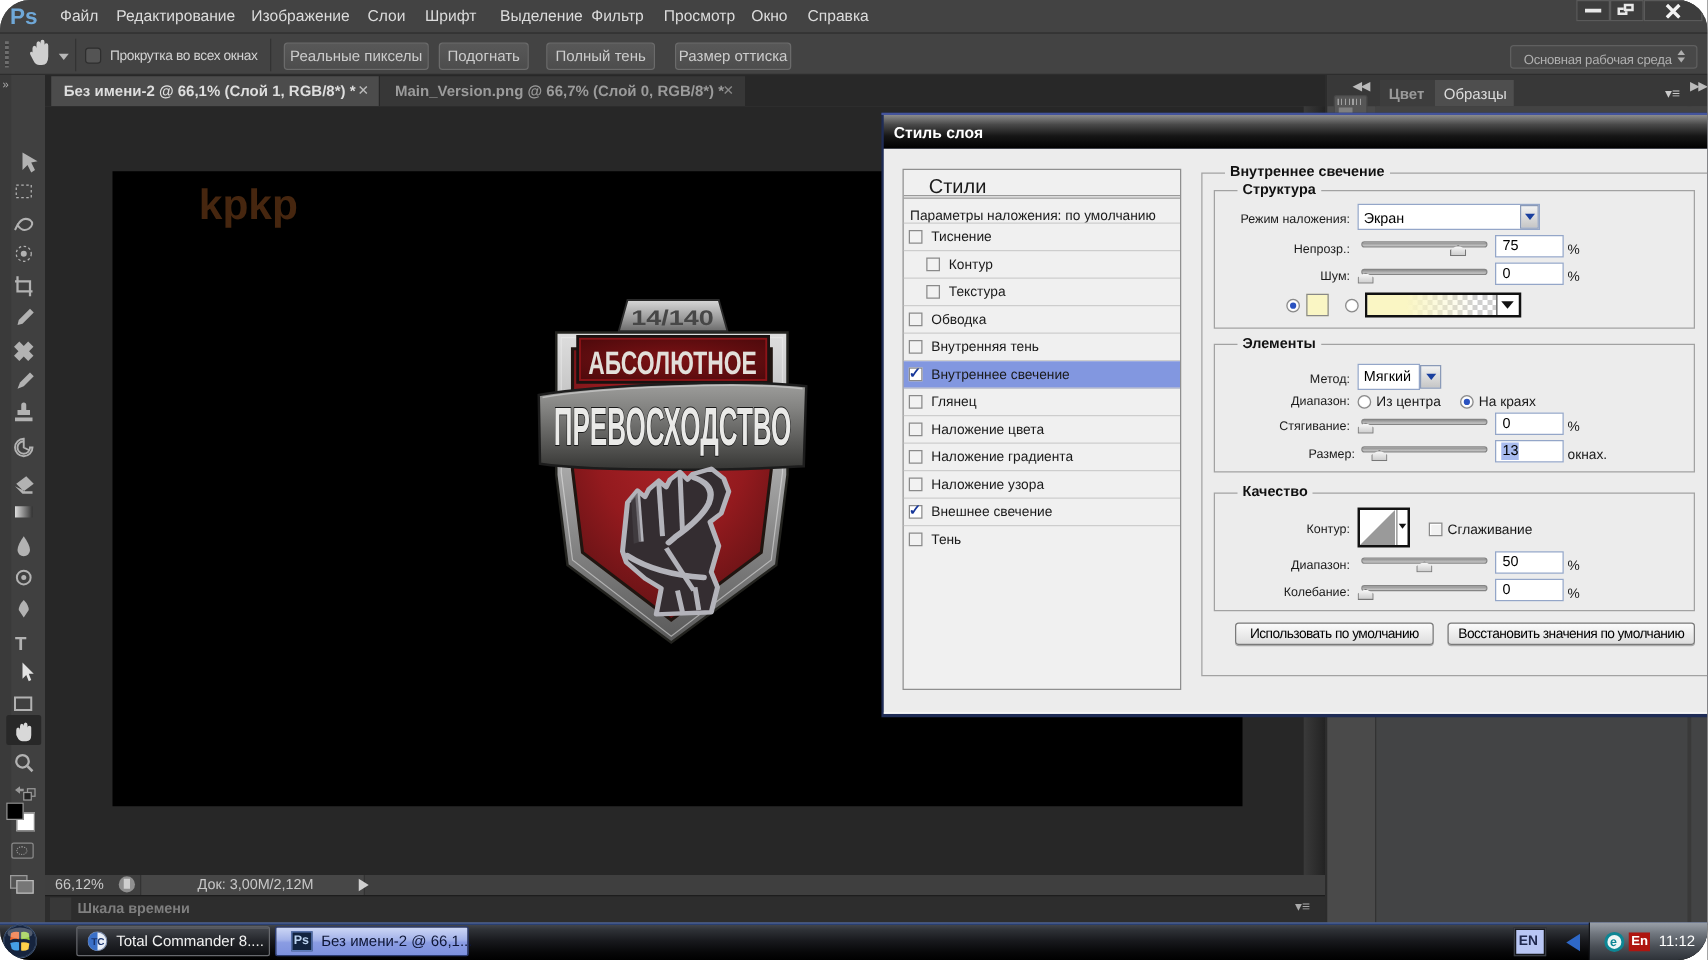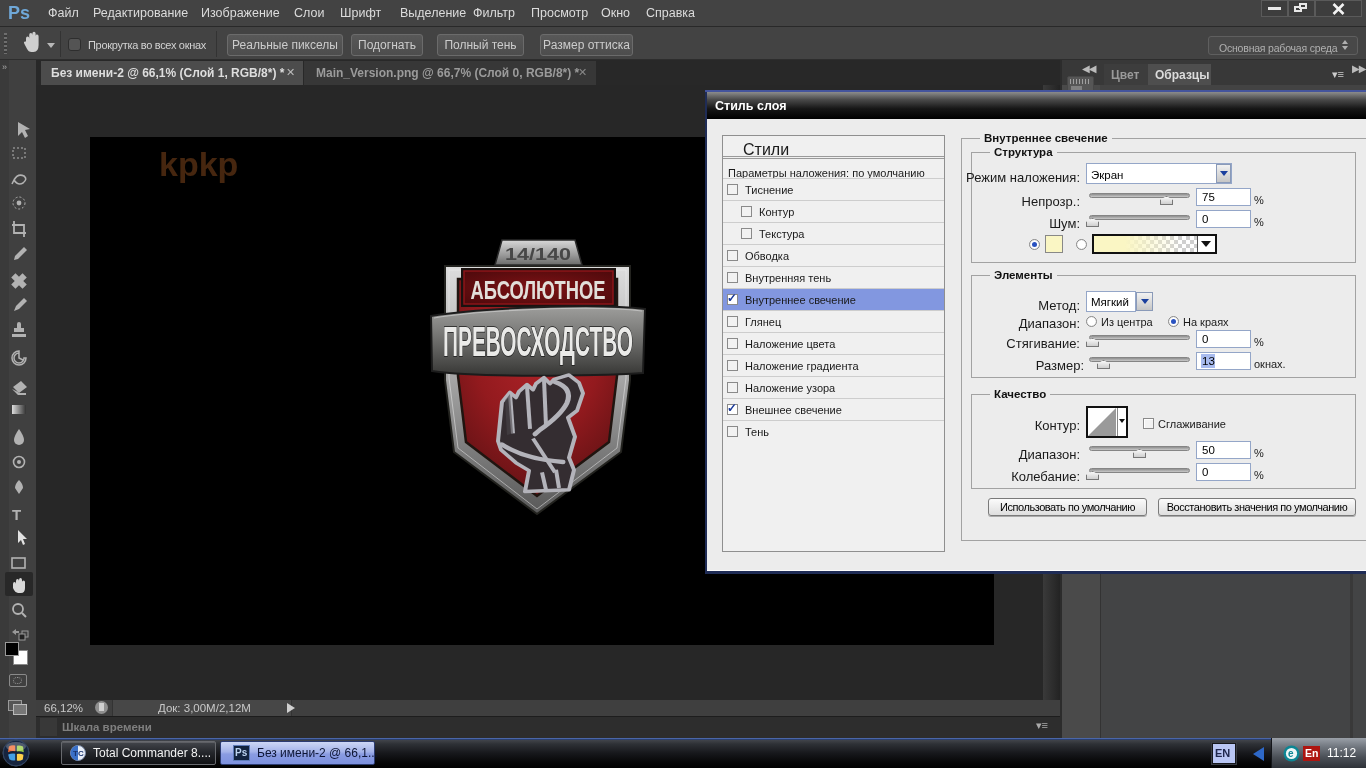--- a/index.html
+++ b/index.html
@@ -1,23 +1,23 @@
 <!DOCTYPE html>
 <html><head>
 <meta charset="utf-8">
 <style>
 html,body{margin:0;padding:0;}
 #root{position:relative;width:1366px;height:768px;background:#4a4a4a;overflow:hidden;
-  font-family:"Liberation Sans",sans-serif;-webkit-font-smoothing:antialiased;}
+  font-family:"Liberation Sans",sans-serif;border-radius:24px;-webkit-font-smoothing:antialiased;}
 #root *{position:absolute;box-sizing:border-box;}
 .t{white-space:nowrap;}
 .ob{height:22px;background:linear-gradient(#585858,#4d4d4d);border:1px solid #6b6b6b;border-radius:3px;
     color:#cccccc;font-size:12px;text-align:center;line-height:20px;white-space:nowrap;}
 .gl{font-size:11px;color:#1a1a1a;white-space:nowrap;}
-.glr{font-size:13px;color:#1a1a1a;white-space:nowrap;text-align:right;}
+.glr{font-size:10px;color:#1a1a1a;white-space:nowrap;text-align:right;}
 .gb{border:1px solid #a2a2a2;background:none;}
 .gbl{font-size:11.5px;font-weight:bold;color:#111;background:#ececec;padding:0 4px;white-space:nowrap;}
 .fld{background:#fff;border:1px solid #94a6c8;}
 .fldt{font-size:11.5px;color:#000;white-space:nowrap;}
 .cb{width:11px;height:11px;background:#f2f2f2;border:1px solid #8a8a8a;box-shadow:inset 1px 1px 0 #fff;}
 .sldtrack{height:5px;background:linear-gradient(#8e8e8e,#c9c9c9);border:1px solid #858585;border-radius:3px;}
 .radio{width:11px;height:11px;border-radius:50%;background:radial-gradient(#fff 55%,#cfcfcf);border:1px solid #8a8a8a;}
 .thumb{width:13px;height:9px;background:linear-gradient(#f8f8f8,#cfcfcf);border:1px solid #777;
   clip-path:polygon(50% 0,100% 45%,100% 100%,0 100%,0 45%);}
 .dbtn{background:linear-gradient(#fbfbfb,#dedede);border:1px solid #7a7a7a;border-radius:3px;
@@ -244,21 +244,21 @@
 <div class="t" style="left:1082px;top:63px;font-size:10px;color:#bbb;letter-spacing:-1px;">◀◀</div>
 <div class="t" style="left:1352px;top:63px;font-size:10px;color:#bbb;letter-spacing:-1px;">▶▶</div>
 
 <div style="left:1067px;top:76px;width:27px;height:17px;background:#565656;border-radius:2px;border:1px solid #474747;"></div>
 <div style="left:1070px;top:79px;width:21px;height:5px;background:repeating-linear-gradient(90deg,#a0a0a0 0 1px,#565656 1px 3px);"></div>
 <div style="left:1071px;top:86px;width:11px;height:5px;background:#808080;"></div>
 
 <div style="left:1104px;top:64px;width:44px;height:21px;background:#3d3d3d;"></div>
 <div class="t" style="left:1111px;top:68px;font-size:12px;font-weight:bold;color:#9a9a9a;">Цвет</div>
 <div style="left:1148px;top:64px;width:63px;height:21px;background:#4e4e4e;"></div>
-<div class="t" style="left:1155px;top:68px;font-size:12px;font-weight:bold;color:#dcdcdc;">Образцы</div>
+<div class="t" style="left:1155px;top:68px;font-size:12px;font-weight:normal;color:#dcdcdc;">Образцы</div>
 <div class="t" style="left:1332px;top:68px;font-size:11px;color:#ccc;">▾≡</div>
 <div style="left:1100px;top:85px;width:266px;height:11px;background:#434343;"></div>
 
 
 <div id="dlg" style="left:705px;top:90px;width:661px;height:484px;overflow:hidden;">
 
   <div style="left:0;top:0;width:661px;height:484px;background:#1f2c56;"></div>
   <div style="left:0;top:0;width:661px;height:2px;background:#44549c;"></div>
 
   <div style="left:2px;top:2px;width:659px;height:27px;background:linear-gradient(#8c8c8c 0%,#4a4a4a 28%,#161616 62%,#000 100%);"></div>

